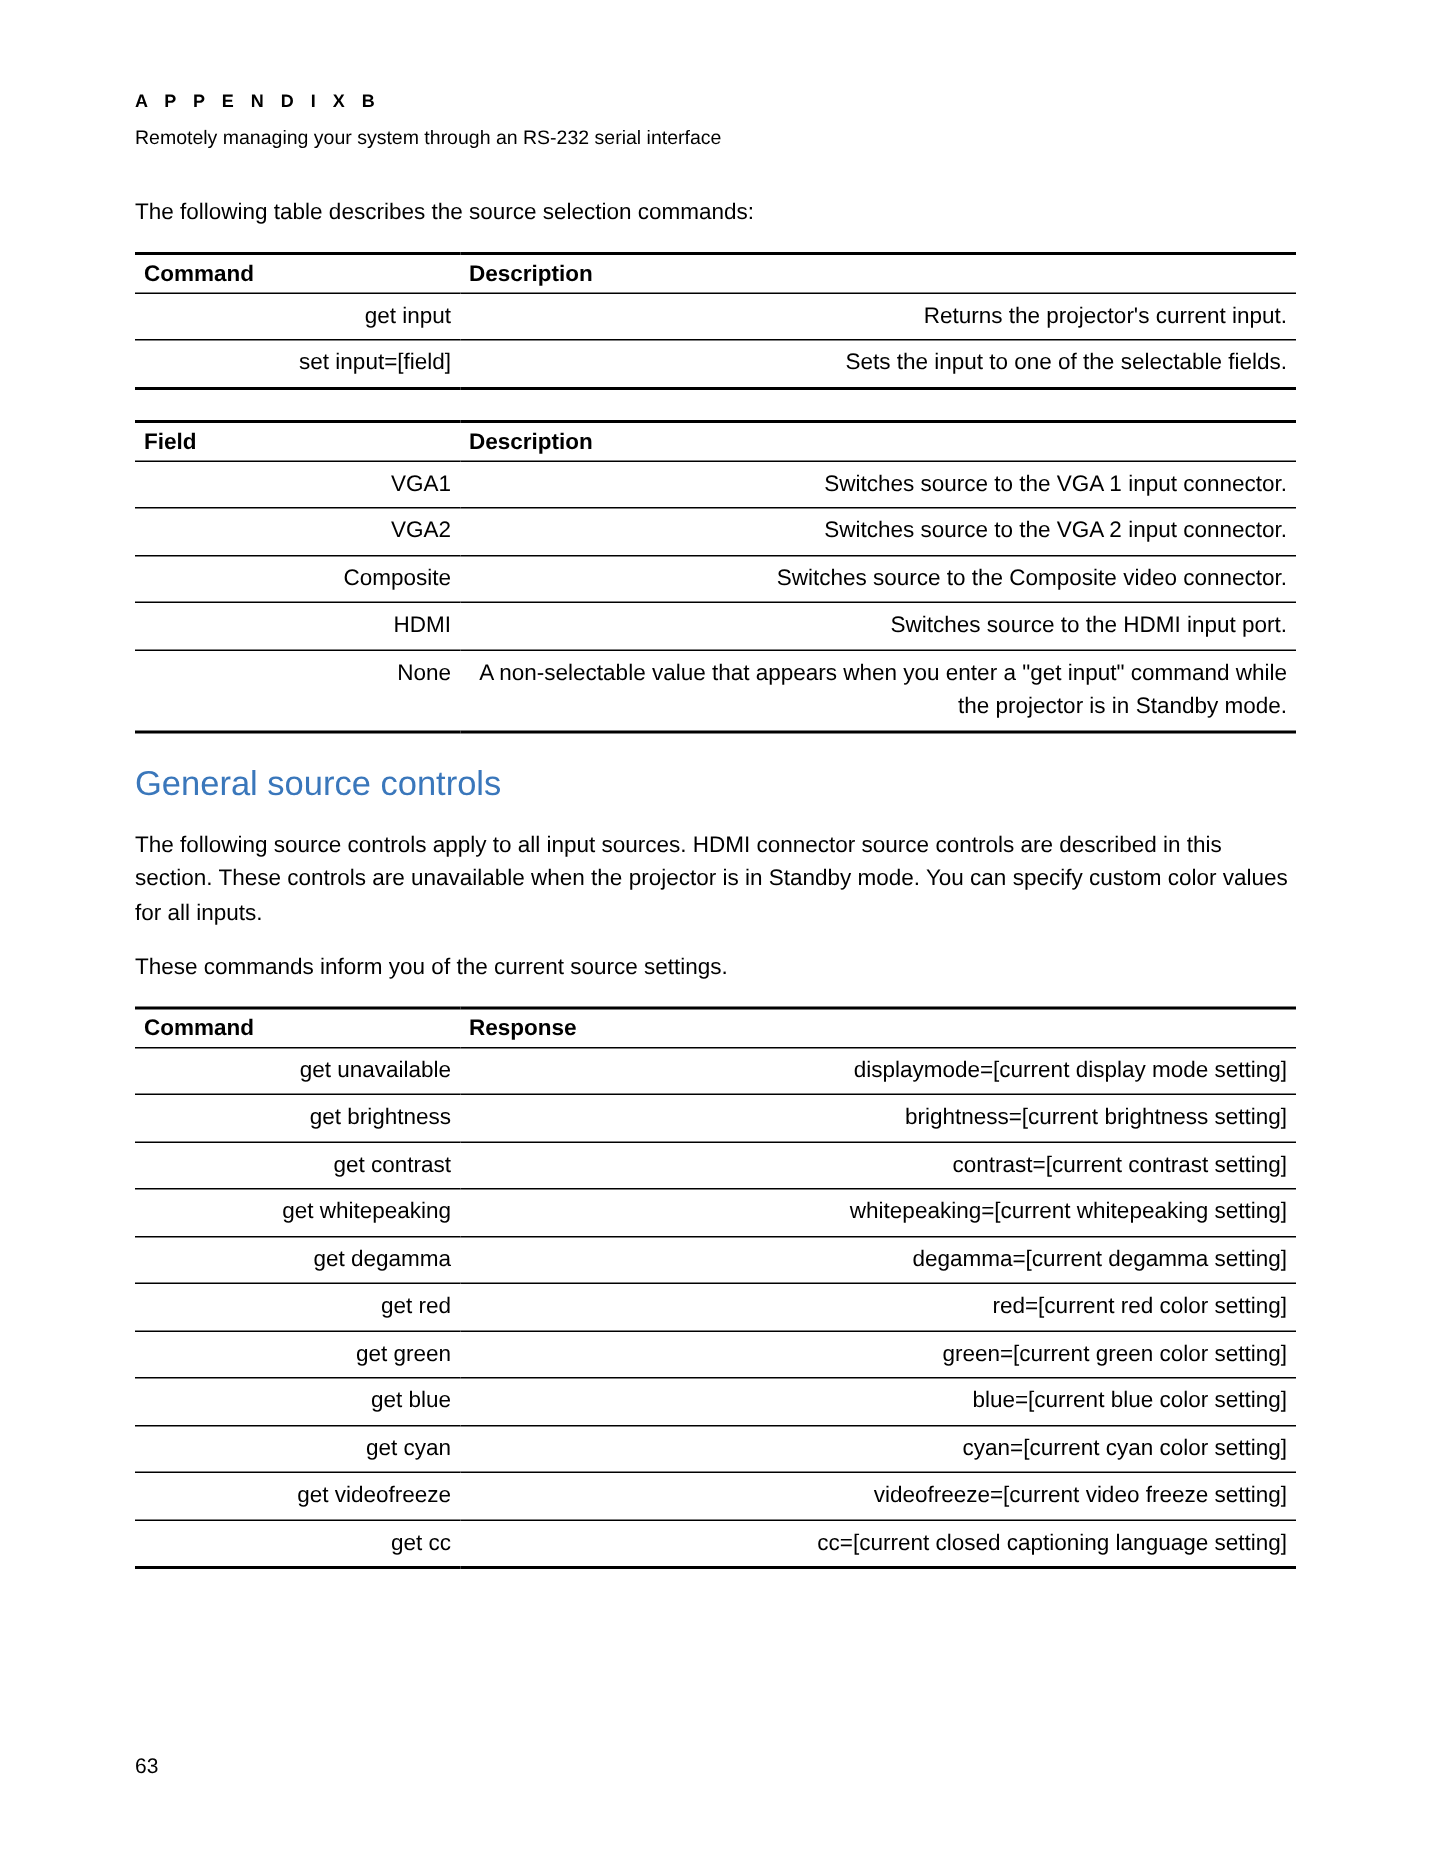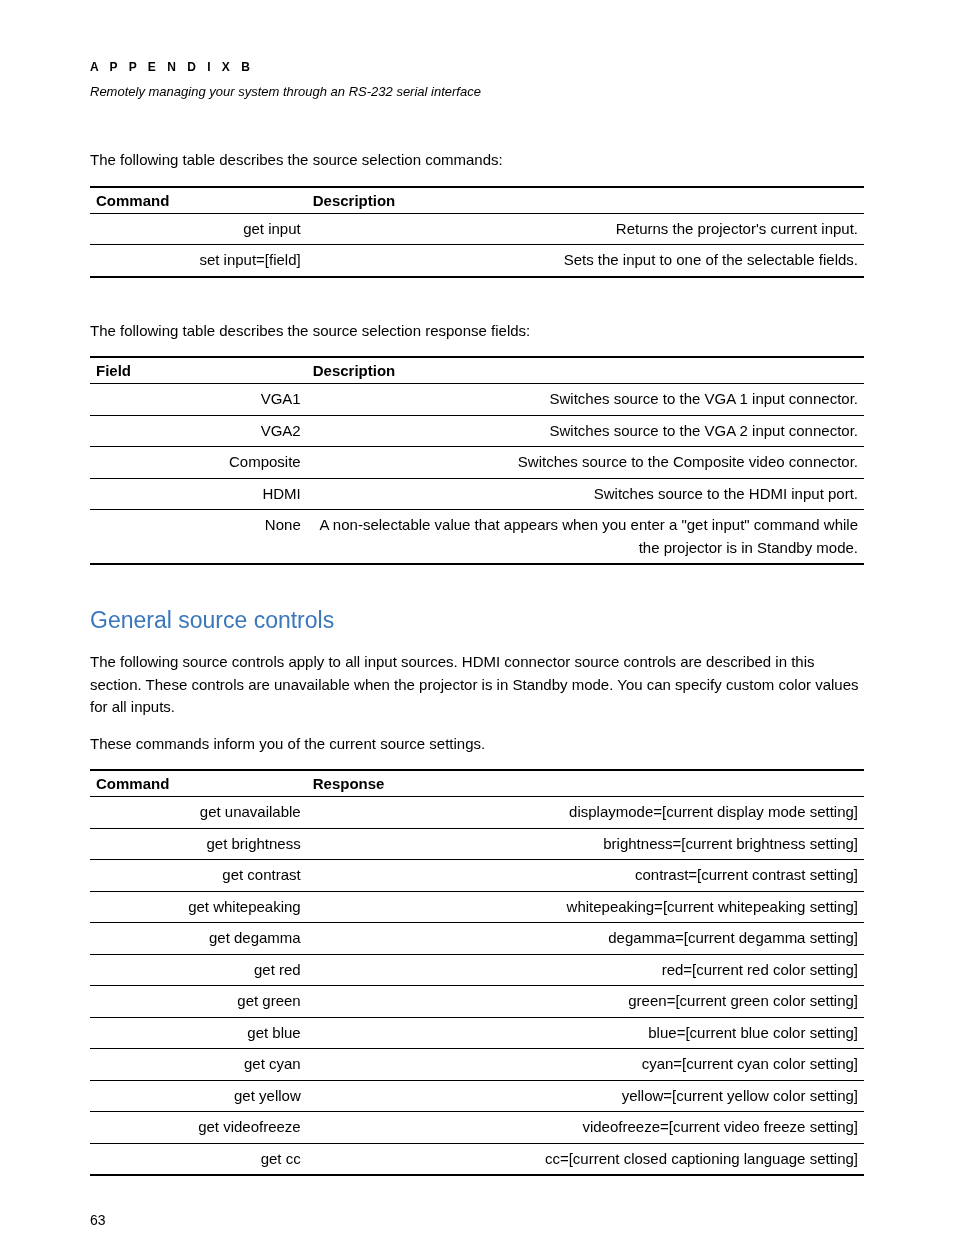--- a/index.html
+++ b/index.html
@@ -17,32 +17,31 @@
     position: relative;
   }
   .appendix-label {
     font-size: 12px;
     font-weight: bold;
     letter-spacing: 4px;
     margin-bottom: 10px;
   }
   .subtitle {
     font-size: 13px;
-    margin-bottom: 50px;
-    font-style: italic;
+    margin-bottom: 32px;
   }
   .intro {
     font-size: 15px;
     margin-bottom: 14px;
     line-height: 1.5;
   }
   table {
     width: 100%;
     border-collapse: collapse;
-    margin-bottom: 42px;
+    margin-bottom: 20px;
     font-size: 15px;
   }
   table thead th {
     text-align: left;
     font-weight: bold;
     padding: 4px 6px;
     border-top: 2px solid #000;
     border-bottom: 1px solid #000;
   }
   table td {
@@ -94,21 +93,20 @@
           <td class="col-left">get input</td>
           <td>Returns the projector's current input.</td>
         </tr>
         <tr>
           <td class="col-left">set input=[field]</td>
           <td>Sets the input to one of the selectable fields.</td>
         </tr>
       </tbody>
   </table>
 
-  <div class="intro">The following table describes the source selection response fields:</div>
 
   <table>
     <thead>
       <tr>
         <th class="col-left">Field</th>
         <th>Description</th>
       </tr>
     </thead>
     <tbody id="table2-body">
         <tr>
@@ -176,24 +174,20 @@
         </tr>
         <tr>
           <td class="col-left">get blue</td>
           <td>blue=[current blue color setting]</td>
         </tr>
         <tr>
           <td class="col-left">get cyan</td>
           <td>cyan=[current cyan color setting]</td>
         </tr>
         <tr>
-          <td class="col-left">get yellow</td>
-          <td>yellow=[current yellow color setting]</td>
-        </tr>
-        <tr>
           <td class="col-left">get videofreeze</td>
           <td>videofreeze=[current video freeze setting]</td>
         </tr>
         <tr>
           <td class="col-left">get cc</td>
           <td>cc=[current closed captioning language setting]</td>
         </tr>
       </tbody>
   </table>
 

